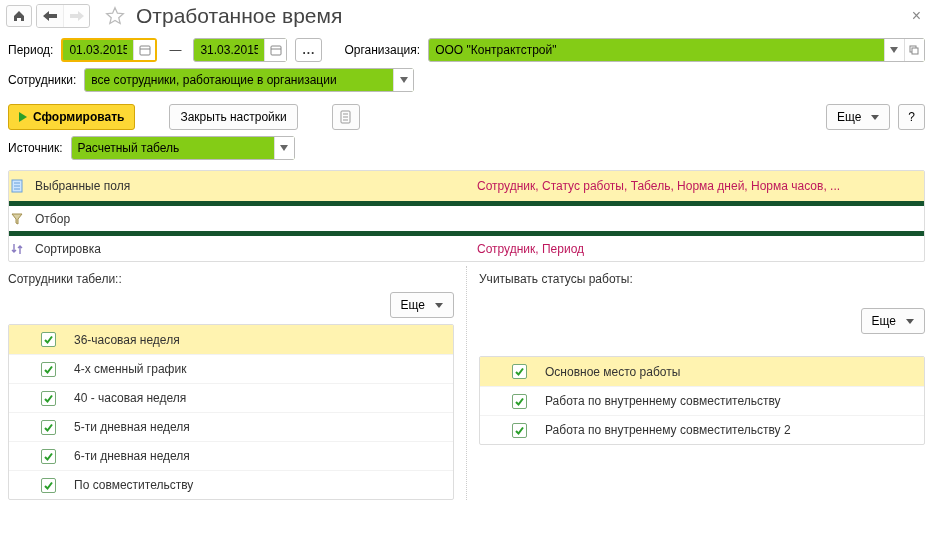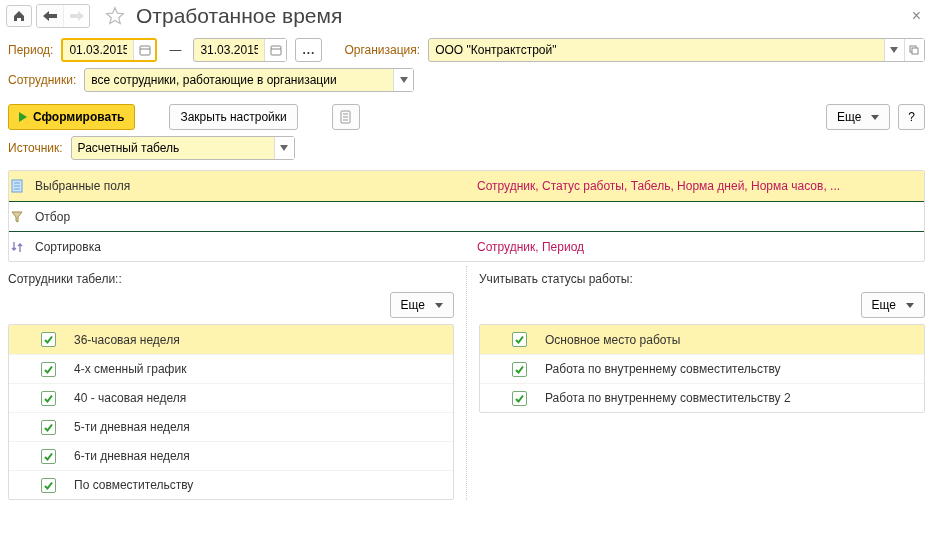--- a/index.html
+++ b/index.html
@@ -59,27 +59,27 @@
     font-size: 16px;
     cursor: pointer;
     padding: 0 6px;
   }
   .row {
     display: flex;
     align-items: center;
     padding: 6px 8px;
     gap: 8px;
   }
-  .lbl { color: #a16207; white-space: nowrap; }
+  .lbl { color: #000000; white-space: nowrap; }
   .input-wrap {
     display: flex;
     align-items: center;
     border: 1px solid #bbb;
     border-radius: 3px;
-    background: #fef9c3;
+    background: #84cc16;
     height: 24px;
   }
   .input-wrap.highlight { border: 2px solid #f2b600; border-radius: 3px; }
   .input-wrap input {
     border: none;
     outline: none;
     height: 100%;
     padding: 0 6px;
     background: transparent;
     font: inherit;
@@ -141,21 +141,21 @@
   .settings-table {
     border: 1px solid #ddd;
     margin: 4px 8px;
     border-radius: 2px;
     overflow: hidden;
   }
   .settings-row {
     display: flex;
     align-items: center;
     height: 30px;
-    border-top: 1px solid #14532d;
+    border-top: 5px solid #14532d;
   }
   .settings-row:first-child { border-top: none; }
   .settings-row.sel { background: #fff3b0; }
   .settings-row .col1 {
     width: 460px;
     display: flex;
     align-items: center;
     gap: 10px;
   }
   .settings-row .col2 {
@@ -173,20 +173,21 @@
     padding: 0 8px;
   }
   .panel {
     flex: 1;
     display: flex;
     flex-direction: column;
   }
   .panel + .panel {
     border-left: 1px dotted #ccc;
     padding-left: 12px;
+    gap: 16px;
   }
   .panel-header {
     padding: 6px 0 2px 0;
   }
   .panel-toolbar {
     display: flex;
     justify-content: flex-end;
     padding: 4px 0 6px 0;
   }
   .list {

